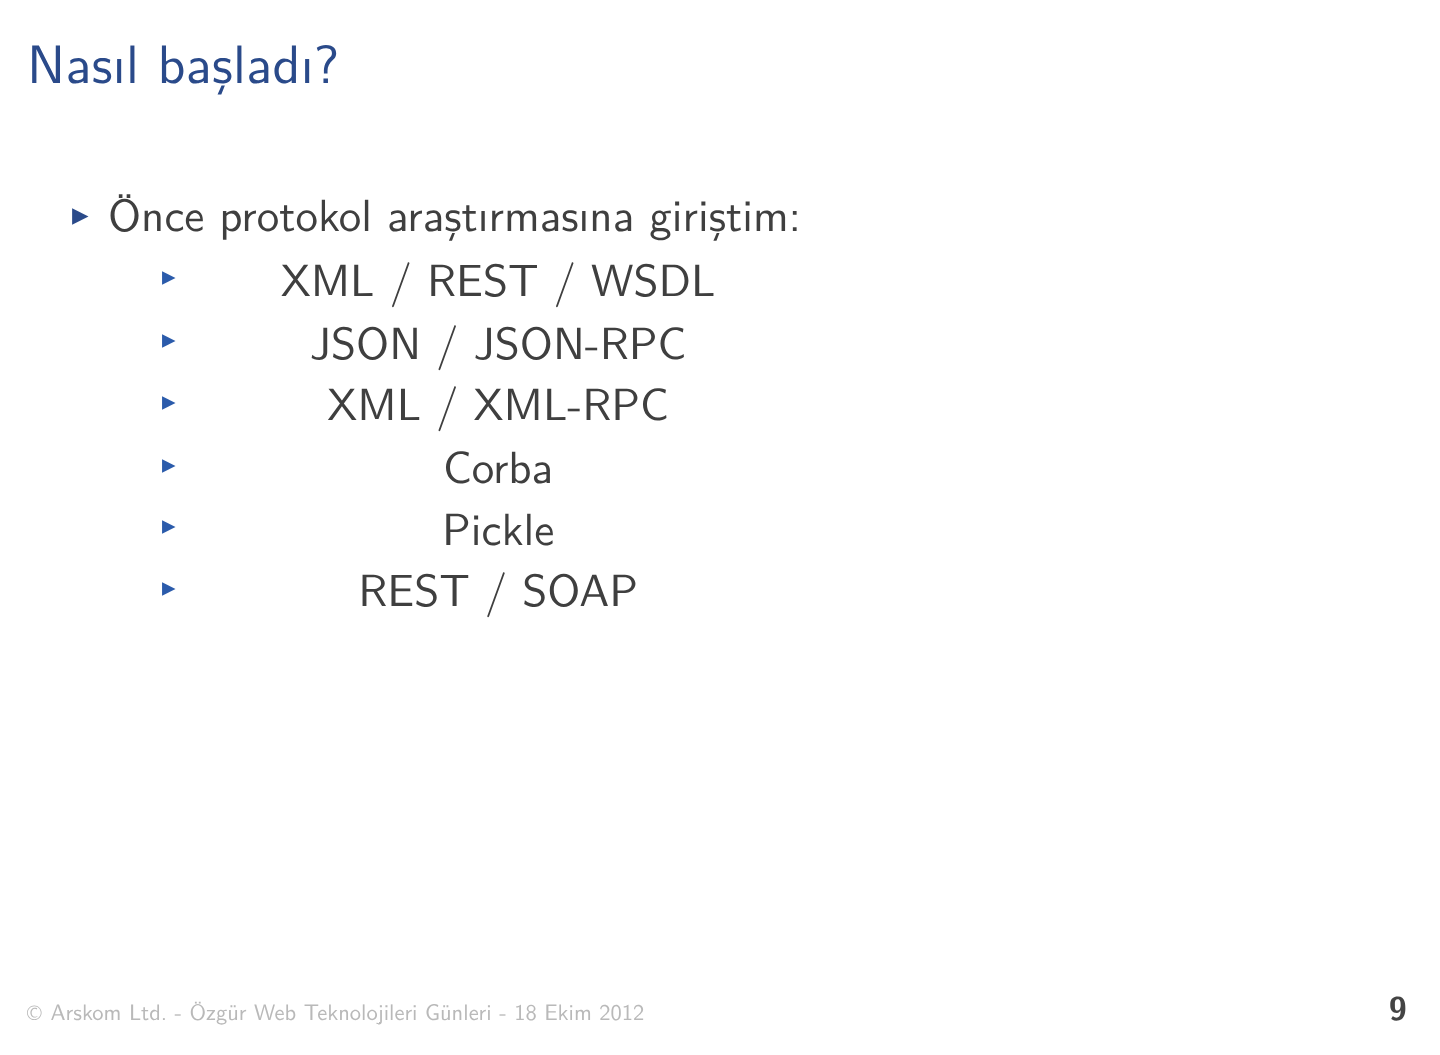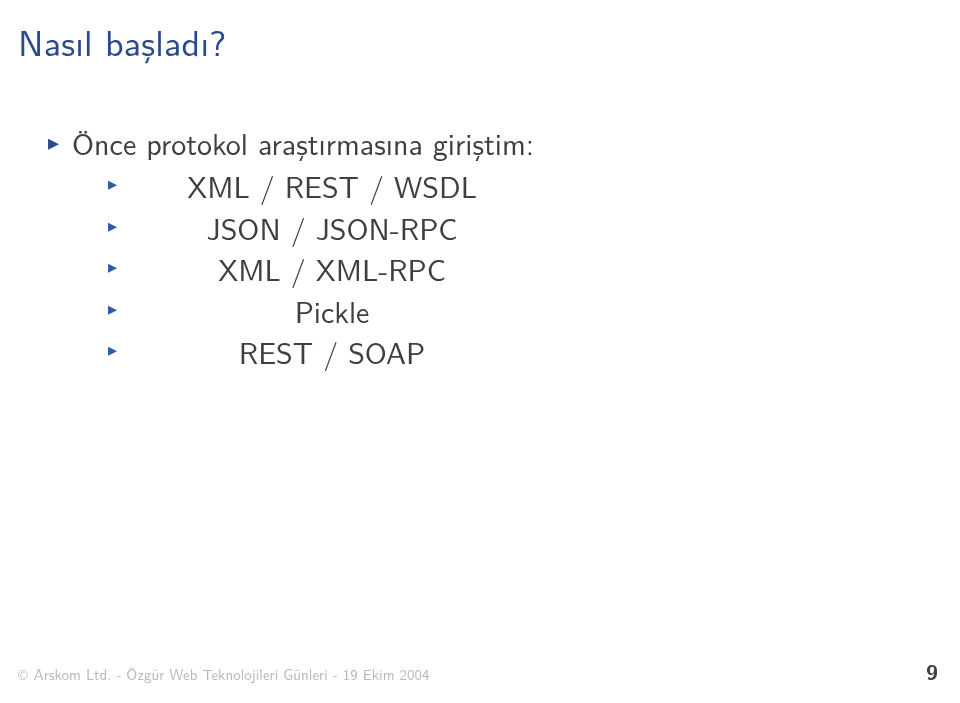--- a/index.html
+++ b/index.html
@@ -102,26 +102,27 @@
   <div class="title">Nasıl başladı?</div>
 
   <div class="content">
     <ul>
       <li>
         <span>Önce protokol araştırmasına giriştim:</span>
         <ul>
           <li><span>XML / REST / WSDL</span></li>
           <li><span>JSON / JSON-RPC</span></li>
           <li><span>XML / XML-RPC</span></li>
+          <li><span>Corba</span></li>
           <li><span>Pickle</span></li>
           <li><span>REST / SOAP</span></li>
         </ul>
       </li>
     </ul>
   </div>
 
   <div class="footer">
     <span class="copyright-symbol">©</span>
-    <span class="footer-text">Arskom Ltd. - Özgür Web Teknolojileri Günleri - 19 Ekim 2004</span>
+    <span class="footer-text">Arskom Ltd. - Özgür Web Teknolojileri Günleri - 18 Ekim 2012</span>
     <span class="page-number">9</span>
   </div>
 
 </div>
 
 </body></html>

